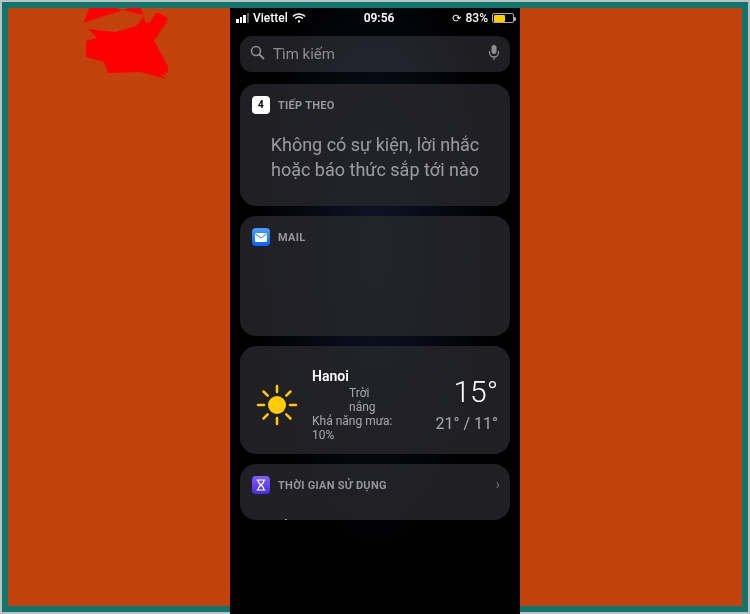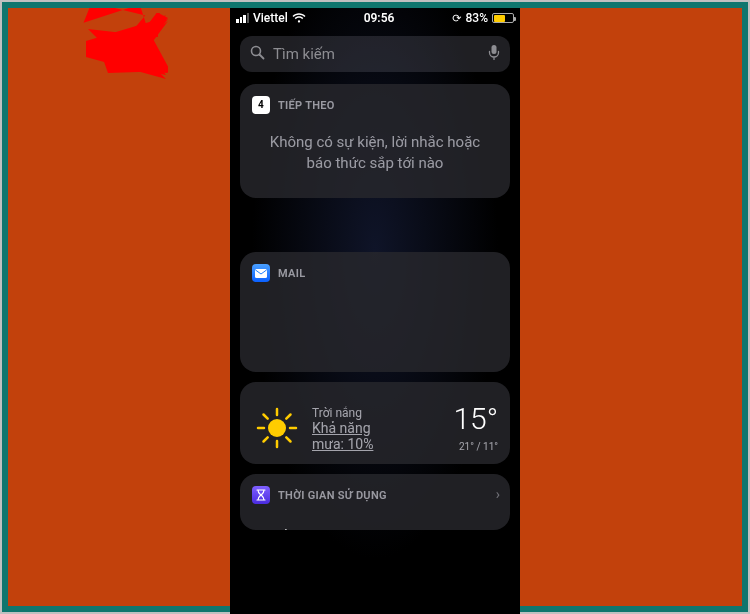--- a/index.html
+++ b/index.html
@@ -127,37 +127,37 @@
   }
   .cal-icon { background: #fff; color: #e33; font-weight:700; display:flex; flex-direction:column; align-items:center; justify-content:center;}
   .cal-icon .cal-num { font-size:10px; color:#000; line-height:1; }
   .mail-icon { background: linear-gradient(#4aa0ff,#0a60ff); }
   .weather-icon { background: linear-gradient(#5bb0ff,#2080ff); }
   .screentime-icon { background: linear-gradient(#7e5fff,#4a2be0); }
   .upnext-body {
     padding: 18px 4px 12px;
     text-align: center;
     color: rgba(235,235,245,0.6);
-    font-size: 15px;
+    font-size: 18px;
     line-height: 1.4;
   }
-  .mail-widget { height: 120px; margin-top: 44px; }
+  .mail-widget { height: 120px; }
   .weather-body {
     display: flex;
     align-items: center;
     gap: 10px;
     padding-top: 10px;
   }
   .sun-wrap { width: 50px; display:flex; justify-content:center; }
   .weather-info { flex:1; color:#fff; }
   .weather-loc { font-size:14px; font-weight:600; }
-  .weather-cond { font-size:12px; color: rgba(235,235,245,0.65); margin-top:2px;}
-  .weather-rain { font-size:14px; color: rgba(235,235,245,0.65); text-decoration: underline;}
+  .weather-cond { font-size:12px; color: rgba(235,235,245,0.65); margin-top:2px;margin-left:37px;}
+  .weather-rain { font-size:12px; color: rgba(235,235,245,0.65);}
   .weather-temp { color:#fff; font-size:30px; font-weight:300; line-height:1; text-align:right;margin-left:47px;}
-  .weather-range { color: rgba(235,235,245,0.65); font-size:10px; text-align:right; margin-top:7px;}
+  .weather-range { color: rgba(235,235,245,0.65); font-size:16px; text-align:right; margin-top:7px;}
   .chevron {
     position:absolute; right:10px; top:12px; color: rgba(235,235,245,0.4); font-size:14px;
   }
   .screentime-widget { padding-bottom: 0; height: 56px; overflow:hidden;}
   .screentime-val { color:#fff; font-size:18px; font-weight:300; margin-top:22px; padding-left:2px;}
 </style>
 </head>
 <body>
 
 <div class="frame">
@@ -257,20 +257,21 @@
                 <line x1="3" y1="22" x2="9" y2="22"></line>
                 <line x1="35" y1="22" x2="41" y2="22"></line>
                 <line x1="8.5" y1="8.5" x2="12.7" y2="12.7"></line>
                 <line x1="31.3" y1="31.3" x2="35.5" y2="35.5"></line>
                 <line x1="8.5" y1="35.5" x2="12.7" y2="31.3"></line>
                 <line x1="31.3" y1="12.7" x2="35.5" y2="8.5"></line>
               </g>
             </svg>
           </div>
           <div class="weather-info">
+            <div class="weather-loc">Hanoi</div>
             <div class="weather-cond">Trời nắng</div>
             <div class="weather-rain">Khả năng mưa: 10%</div>
           </div>
           <div>
             <div class="weather-temp">15°</div>
             <div class="weather-range">21° / 11°</div>
           </div>
         </div>
       </div>
 

